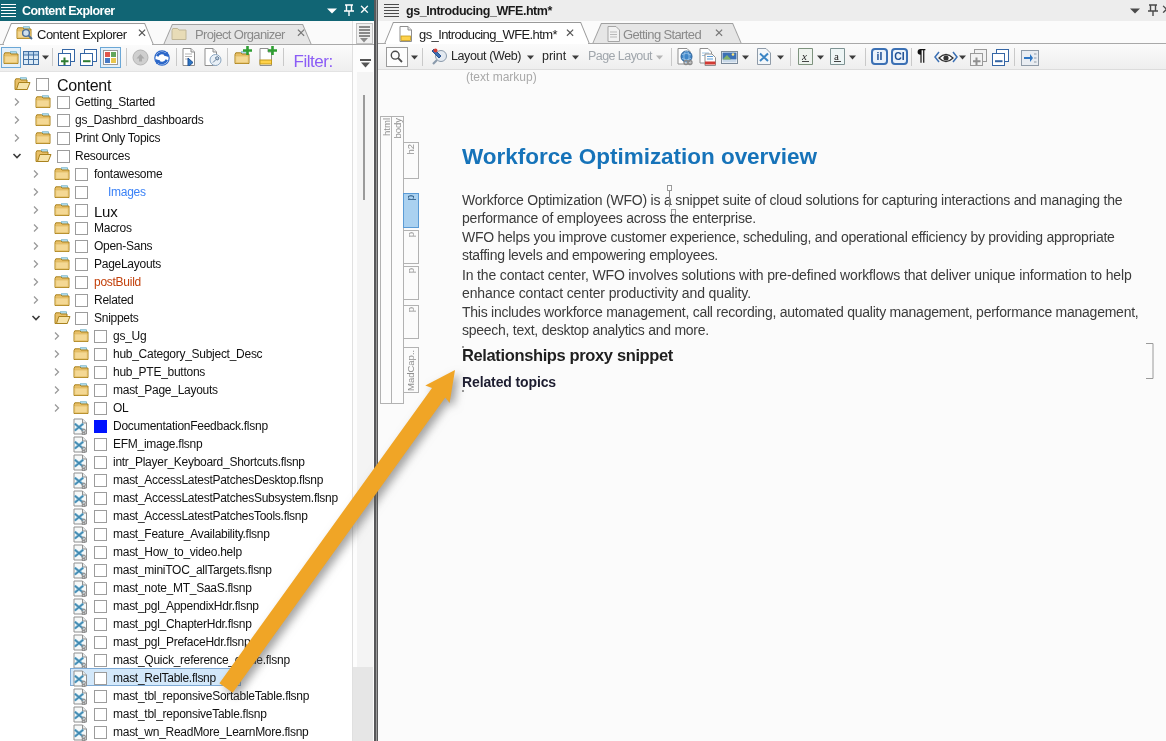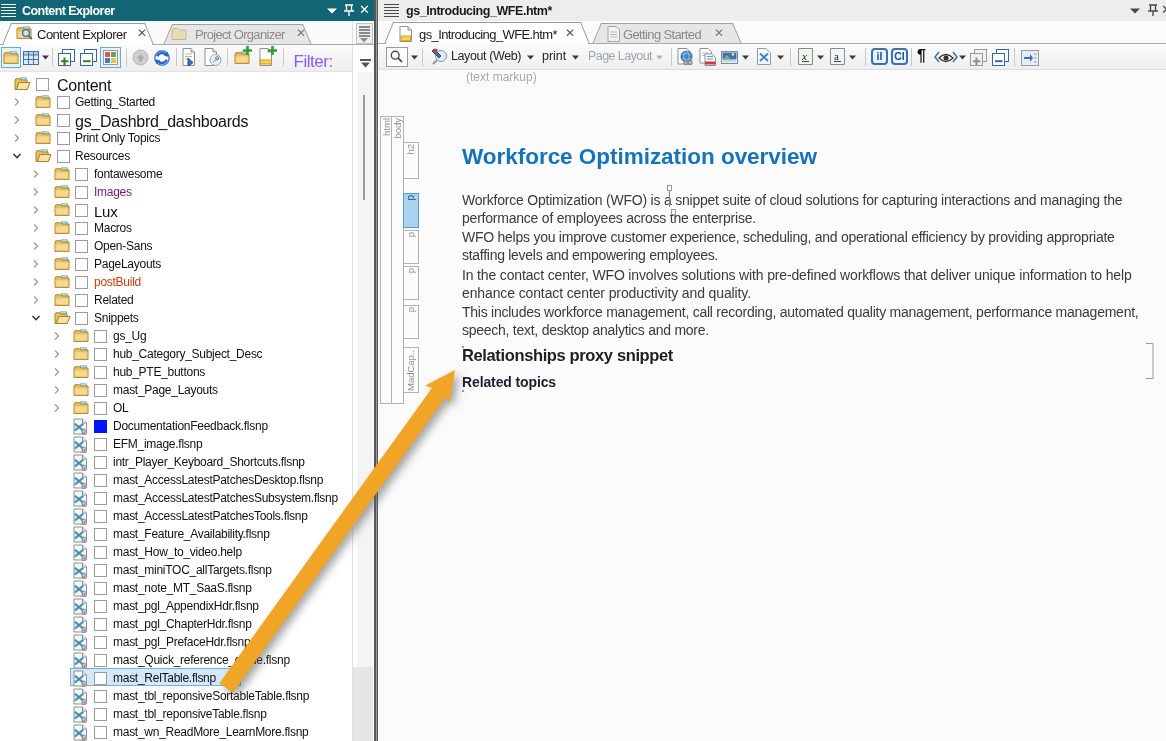--- a/index.html
+++ b/index.html
@@ -152,21 +152,21 @@
       <svg width="10" height="10" viewBox="0 0 10 10" style="position:absolute;top:4px;left:0">
         <polyline points="3,1.5 6.5,5 3,8.5" fill="none" stroke="#9a9a9a" stroke-width="1.3"></polyline>
       </svg>
     </span>
     <span style="position:absolute;left:35px;top:2px"><svg width="17" height="14" viewBox="0 0 17 14">
         <rect x="7.5" y="0.8" width="6" height="2.4" fill="#bfe3f1" stroke="#5ba3bd" stroke-width="0.7"></rect>
         <path d="M1 3.5 L1 12.5 L15 12.5 L15 3 L8 3 L6.7 1.8 L1.8 1.8 Z" fill="#e9bf66" stroke="#a9821e" stroke-width="1"></path>
         <path d="M1.7 4.9 L14.3 4.9 L14.3 11.9 L1.7 11.9 Z" fill="#f4d894" stroke="#ddb95f" stroke-width="0.8"></path>
       </svg></span>
     <span style="position:absolute;left:57px;top:2.5px;width:13px;height:13px;background:#fff;border:1px solid #9c9c9c;box-sizing:border-box"></span>
-    <span style="position:absolute;left:75px;top:2px;font-size:16px;letter-spacing:-0.27px;color:#111;white-space:nowrap">gs_Dashbrd_dashboards</span>
+    <span style="position:absolute;left:75px;top:2px;font-size:12px;letter-spacing:-0.27px;color:#111;white-space:nowrap">gs_Dashbrd_dashboards</span>
   </div>
 <div style="position:absolute;left:0;top:129px;width:352px;height:18px">
     <span style="position:absolute;left:12px;top:0;width:10px;height:18px">
       <svg width="10" height="10" viewBox="0 0 10 10" style="position:absolute;top:4px;left:0">
         <polyline points="3,1.5 6.5,5 3,8.5" fill="none" stroke="#9a9a9a" stroke-width="1.3"></polyline>
       </svg>
     </span>
     <span style="position:absolute;left:35px;top:2px"><svg width="17" height="14" viewBox="0 0 17 14">
         <rect x="7.5" y="0.8" width="6" height="2.4" fill="#bfe3f1" stroke="#5ba3bd" stroke-width="0.7"></rect>
         <path d="M1 3.5 L1 12.5 L15 12.5 L15 3 L8 3 L6.7 1.8 L1.8 1.8 Z" fill="#e9bf66" stroke="#a9821e" stroke-width="1"></path>
@@ -208,21 +208,21 @@
       <svg width="10" height="10" viewBox="0 0 10 10" style="position:absolute;top:4px;left:0">
         <polyline points="3,1.5 6.5,5 3,8.5" fill="none" stroke="#9a9a9a" stroke-width="1.3"></polyline>
       </svg>
     </span>
     <span style="position:absolute;left:54px;top:2px"><svg width="17" height="14" viewBox="0 0 17 14">
         <rect x="7.5" y="0.8" width="6" height="2.4" fill="#bfe3f1" stroke="#5ba3bd" stroke-width="0.7"></rect>
         <path d="M1 3.5 L1 12.5 L15 12.5 L15 3 L8 3 L6.7 1.8 L1.8 1.8 Z" fill="#e9bf66" stroke="#a9821e" stroke-width="1"></path>
         <path d="M1.7 4.9 L14.3 4.9 L14.3 11.9 L1.7 11.9 Z" fill="#f4d894" stroke="#ddb95f" stroke-width="0.8"></path>
       </svg></span>
     <span style="position:absolute;left:75px;top:2.5px;width:13px;height:13px;background:#fff;border:1px solid #9c9c9c;box-sizing:border-box"></span>
-    <span style="position:absolute;left:94px;top:2px;font-size:12px;letter-spacing:-0.27px;color:#701a75;white-space:nowrap">Images</span>
+    <span style="position:absolute;left:108px;top:2px;font-size:12px;letter-spacing:-0.27px;color:#3b82f6;white-space:nowrap">Images</span>
   </div>
 <div style="position:absolute;left:0;top:201px;width:352px;height:18px">
     <span style="position:absolute;left:31px;top:0;width:10px;height:18px">
       <svg width="10" height="10" viewBox="0 0 10 10" style="position:absolute;top:4px;left:0">
         <polyline points="3,1.5 6.5,5 3,8.5" fill="none" stroke="#9a9a9a" stroke-width="1.3"></polyline>
       </svg>
     </span>
     <span style="position:absolute;left:54px;top:2px"><svg width="17" height="14" viewBox="0 0 17 14">
         <rect x="7.5" y="0.8" width="6" height="2.4" fill="#bfe3f1" stroke="#5ba3bd" stroke-width="0.7"></rect>
         <path d="M1 3.5 L1 12.5 L15 12.5 L15 3 L8 3 L6.7 1.8 L1.8 1.8 Z" fill="#e9bf66" stroke="#a9821e" stroke-width="1"></path>

